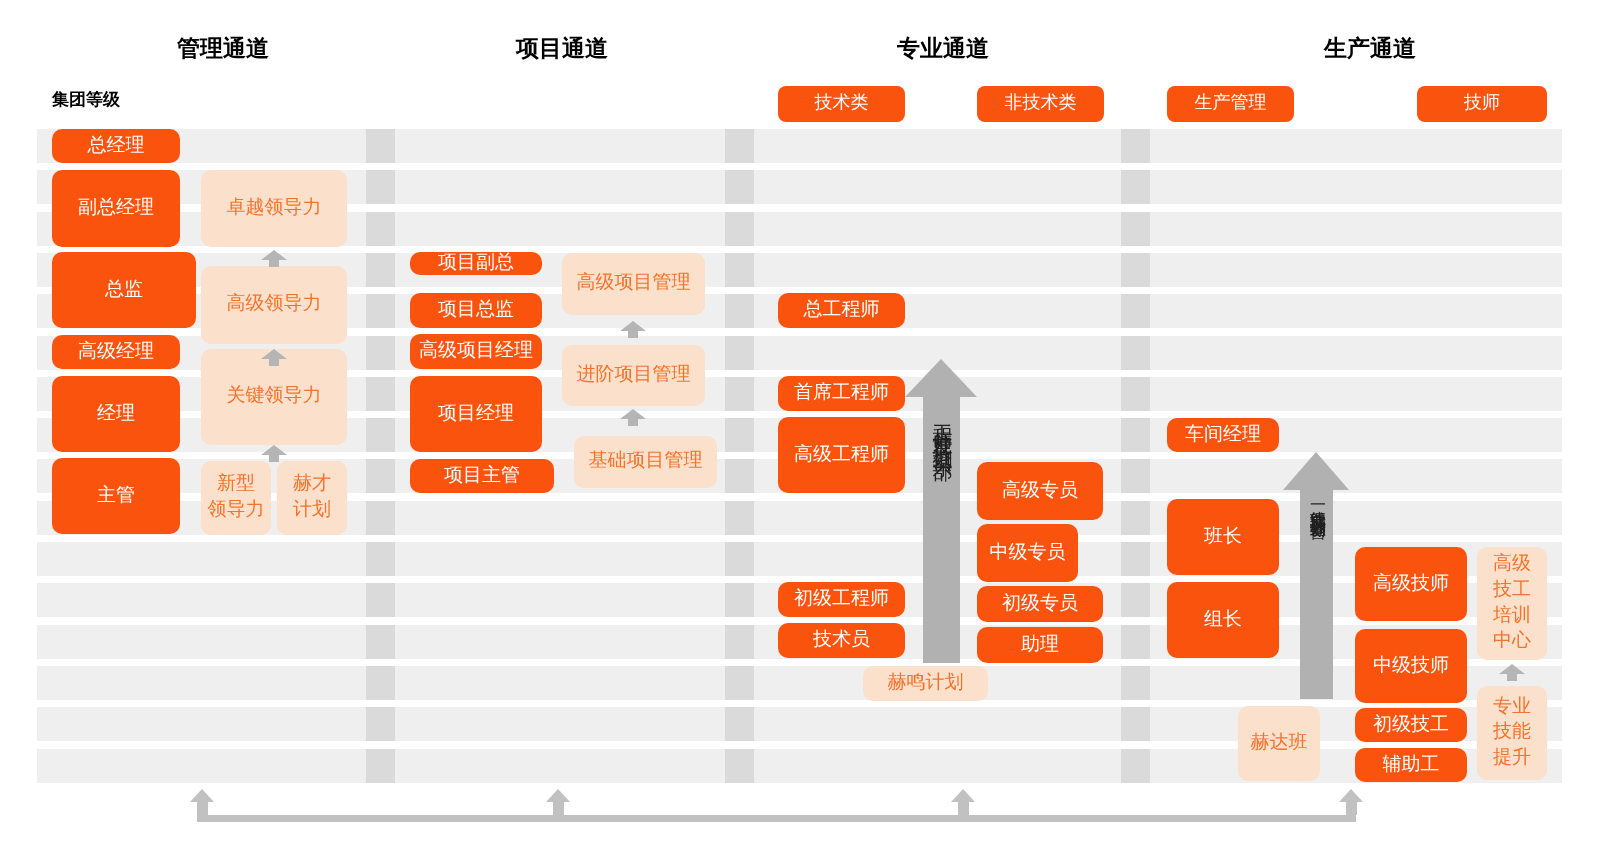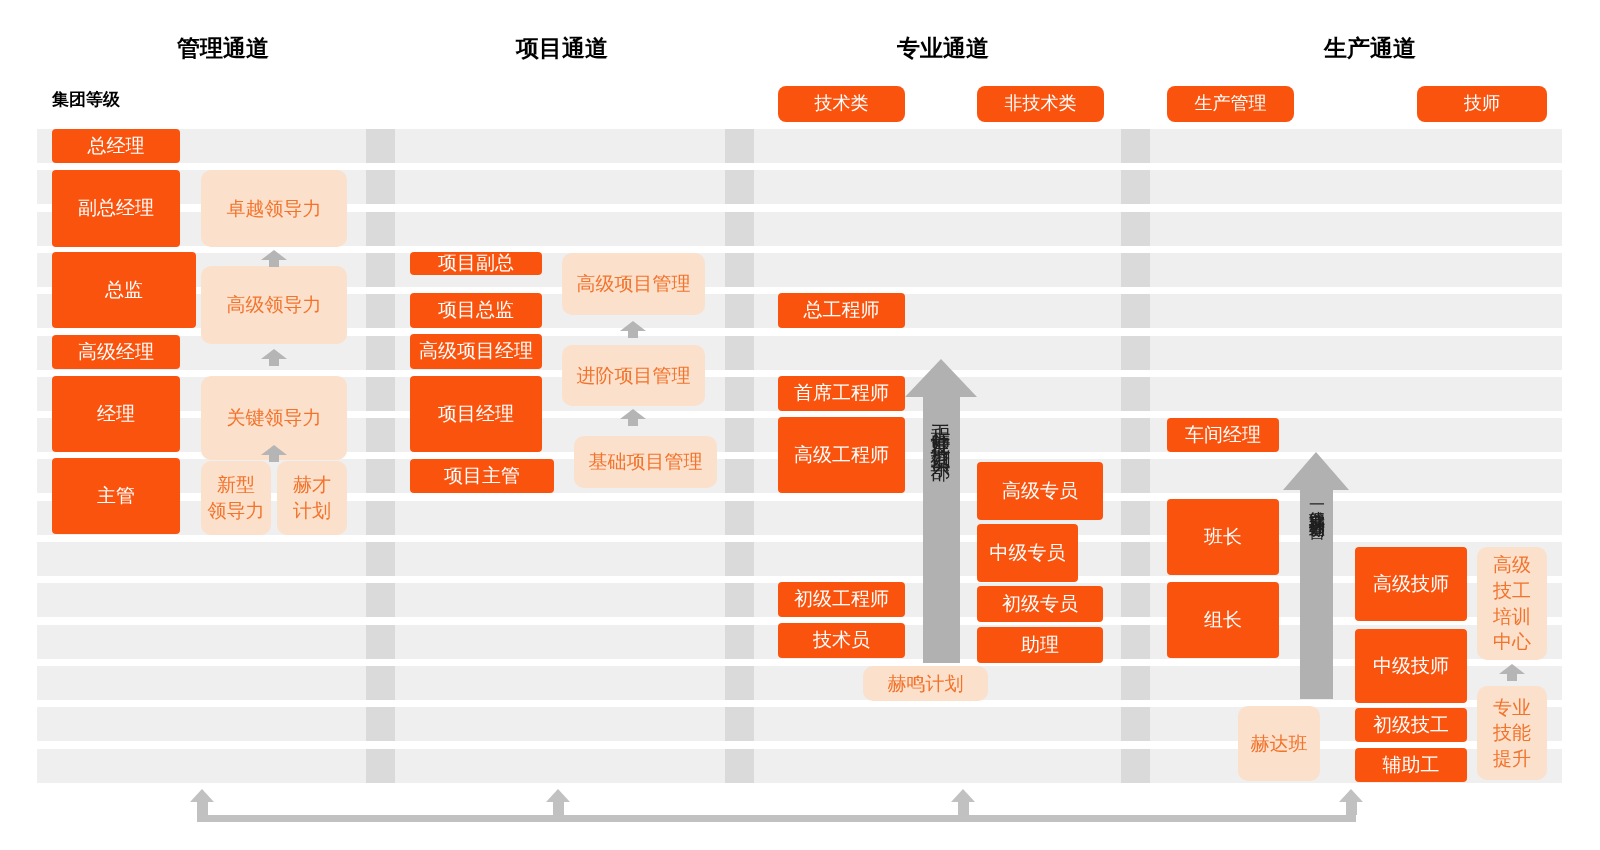--- a/index.html
+++ b/index.html
@@ -1,23 +1,23 @@
 <!DOCTYPE html>
 <html><head>
 <meta charset="utf-8">
 <style>
   html,body{margin:0;padding:0;background:#fff;}
   .canvas{position:relative;width:1600px;height:850px;background:#fff;overflow:hidden;
-          font-family:Liberation Serif, serif;}
+          font-family:Liberation Mono, monospace;}
   .hdr{position:absolute;transform:translateX(-50%);font-size:23px;font-weight:bold;
        color:#000;white-space:nowrap;}
   .grouplbl{position:absolute;left:52px;top:88px;font-size:17px;font-weight:bold;color:#000;}
   .row{position:absolute;left:37px;width:1525px;height:34px;background:#efefef;}
   .cut{position:absolute;top:0;width:29px;height:34px;background:#dadada;}
-  .obox{position:absolute;background:#fa530e;color:#fff;border-radius:4px;
+  .obox{position:absolute;background:#fa530e;color:#fff;border-radius:10px;
         display:flex;align-items:center;justify-content:center;font-size:19px;
         text-align:center;white-space:pre-line;line-height:1.3;}
   .pill{border-radius:8px;font-size:18px;}
   .lbox{position:absolute;background:#fbe0cc;color:#f3732b;border-radius:10px;
         display:flex;align-items:center;justify-content:center;font-size:19px;
         text-align:center;white-space:pre-line;line-height:1.35;}
   .uarr{position:absolute;width:26px;}
   .uarr .tri{width:0;height:0;margin:0 auto;border-left:13px solid transparent;
              border-right:13px solid transparent;border-bottom:10px solid #b5b5b5;}
   .uarr .stem{width:10px;height:7px;margin:0 auto;background:#b5b5b5;}
@@ -132,21 +132,21 @@
 
   <div class="obox" style="left:52px;top:129px;width:128px;height:34px">总经理</div>
   <div class="obox" style="left:52px;top:170px;width:128px;height:77px">副总经理</div>
   <div class="obox" style="left:52px;top:252px;width:144px;height:76px">总监</div>
   <div class="obox" style="left:52px;top:335px;width:128px;height:34px">高级经理</div>
   <div class="obox" style="left:52px;top:376px;width:128px;height:76px">经理</div>
   <div class="obox" style="left:52px;top:458px;width:128px;height:76px">主管</div>
 
   <div class="lbox" style="left:201px;top:170px;width:146px;height:77px">卓越领导力</div>
   <div class="lbox" style="left:201px;top:266px;width:146px;height:78px">高级领导力</div>
-  <div class="lbox" style="left:201px;top:376px;width:146px;height:84px">关键领导力</div>
+  <div class="lbox" style="left:201px;top:349px;width:146px;height:96px">关键领导力</div>
   <div class="lbox" style="left:201px;top:461px;width:70px;height:74px">新型
 领导力</div>
   <div class="lbox" style="left:277px;top:461px;width:70px;height:74px">赫才
 计划</div>
   <div class="uarr" style="left:261px;top:250px">
       <div class="tri"></div>
       <div class="stem"></div>
     </div>
   <div class="uarr" style="left:261px;top:349px">
       <div class="tri"></div>

